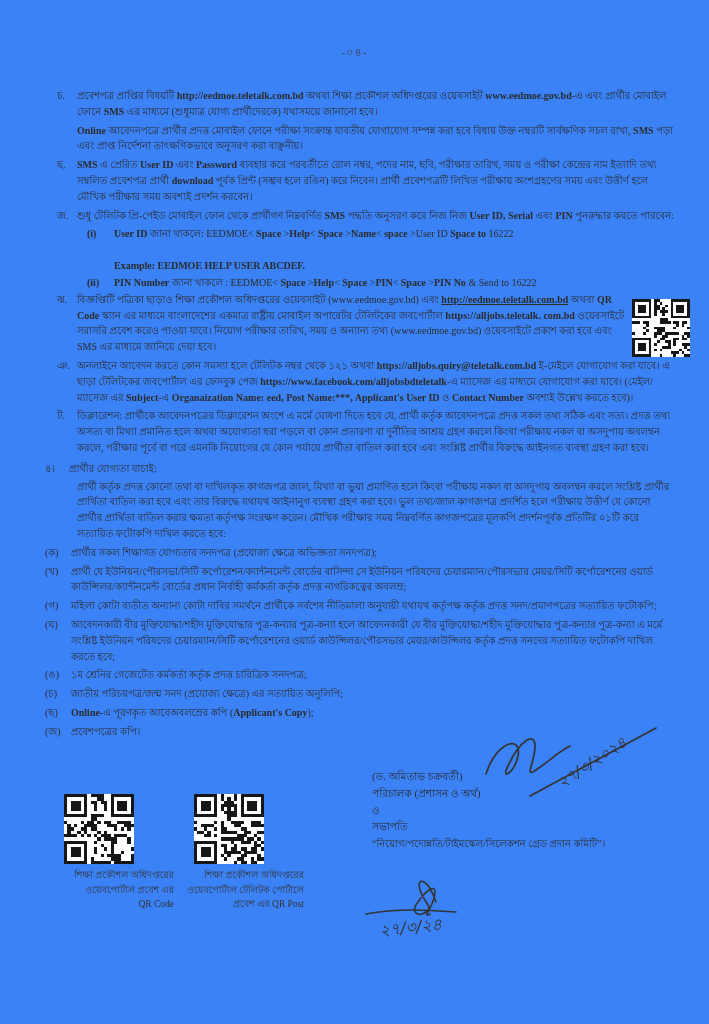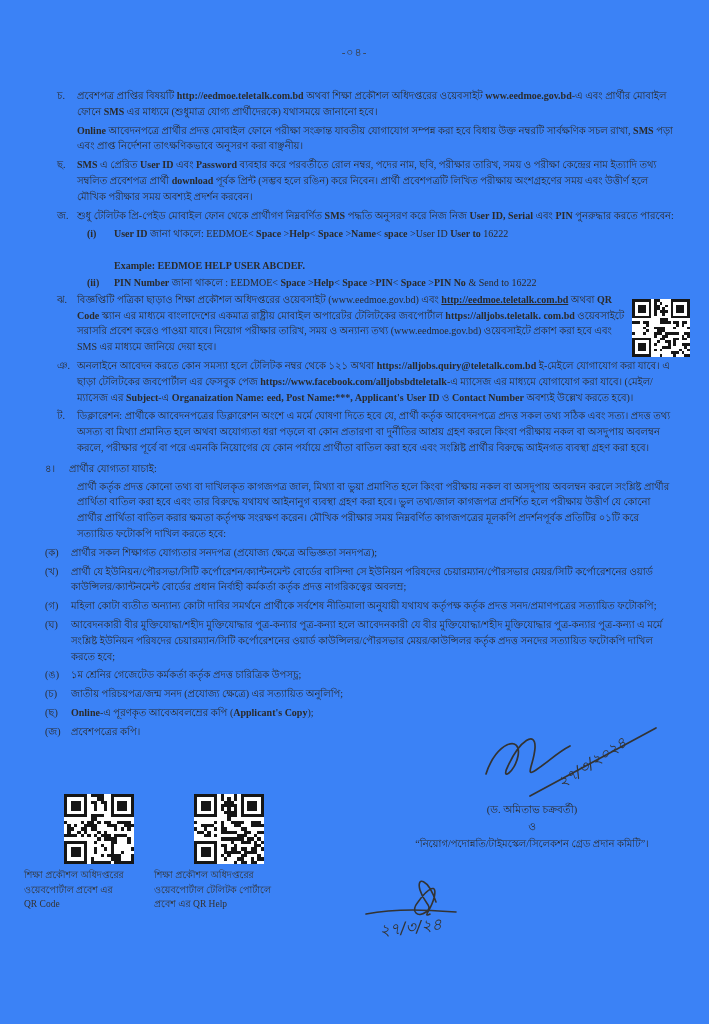--- a/index.html
+++ b/index.html
@@ -27,26 +27,26 @@
   .itemk{margin-left:-12px;}
   .itemk .marker{width:26px;}
   .narrow{padding-right:46px;}
   .b{font-weight:700;}
   .u{text-decoration:underline;}
   .qr{position:absolute;background:#fff;}
   .qr-right{left:632px;top:299px;width:58px;height:58px;}
   .qr-a{left:64px;top:794px;width:70px;height:70px;}
   .qr-b{left:194px;top:794px;width:70px;height:70px;}
   .qr-caption{
-    position:absolute;width:150px;text-align:left;font-size:9.5px;line-height:1.55;color:#333;
+    position:absolute;width:150px;text-align:right;font-size:9.5px;line-height:1.55;color:#333;
   }
   .cap-a{left:24px;top:868px;}
   .cap-b{left:154px;top:868px;}
   .sign-block{
-    position:absolute;left:372px;top:802px;width:320px;text-align:center;
+    position:absolute;left:372px;top:769px;width:320px;
     font-size:10.5px;line-height:1.6;color:#2b2b2b;
   }
   .sign-block .committee{font-size:10px;}
   .sig-svg{position:absolute;}
   .sig-top{left:478px;top:722px;width:210px;height:82px;}
   .sig-bottom{left:358px;top:872px;width:150px;height:78px;}
   .hand{font-family:"DejaVu Sans",sans-serif;font-style:italic;fill:#333;}
 </style>
 </head>
 <body>
@@ -66,21 +66,21 @@
       <div class="block item">
         <span class="marker">ছ.</span>
         <span class="content"><span class="b">SMS</span><span> এ প্রেরিত </span><span class="b">User ID</span><span> এবং </span><span class="b">Password</span><span> ব্যবহার করে পরবর্তীতে রোল নম্বর, পদের নাম, ছবি, পরীক্ষার তারিখ, সময় ও পরীক্ষা কেন্দ্রের নাম ইত্যাদি তথ্য সম্বলিত প্রবেশপত্র প্রার্থী </span><span class="b">download</span><span> পূর্বক প্রিন্ট (সম্ভব হলে রঙিন) করে নিবেন। প্রার্থী প্রবেশপত্রটি লিখিত পরীক্ষায় অংশগ্রহণের সময় এবং উত্তীর্ণ হলে মৌখিক পরীক্ষার সময় অবশ্যই প্রদর্শন করবেন।</span></span>
       </div>
       <div class="block item">
         <span class="marker">জ.</span>
         <span class="content"><span>শুধু টেলিটক প্রি-পেইড মোবাইল ফোন থেকে প্রার্থীগণ নিম্নবর্ণিত </span><span class="b">SMS</span><span> পদ্ধতি অনুসরণ করে নিজ নিজ </span><span class="b">User ID, Serial</span><span> এবং </span><span class="b">PIN</span><span> পুনরুদ্ধার করতে পারবেন:</span></span>
       </div>
       <div class="block subi">
         <span class="marker">(i)</span>
-        <span class="content"><span class="b">User ID</span><span> জানা থাকলে: EEDMOE&lt; </span><span class="b">Space</span><span> &gt;</span><span class="b">Help</span><span>&lt; </span><span class="b">Space</span><span> &gt;</span><span class="b">Name</span><span>&lt; </span><span class="b">space</span><span> &gt;User ID </span><span class="b">User to</span><span> 16222</span></span>
+        <span class="content"><span class="b">User ID</span><span> জানা থাকলে: EEDMOE&lt; </span><span class="b">Space</span><span> &gt;</span><span class="b">Help</span><span>&lt; </span><span class="b">Space</span><span> &gt;</span><span class="b">Name</span><span>&lt; </span><span class="b">space</span><span> &gt;User ID </span><span class="b">Space to</span><span> 16222</span></span>
       </div>
       <div class="block subex">
         <span class="content"><span class="b">Example: EEDMOE HELP USER ABCDEF.</span></span>
       </div>
       <div class="block subi">
         <span class="marker">(ii)</span>
         <span class="content"><span class="b">PIN Number</span><span> জানা থাকলে : EEDMOE&lt; </span><span class="b">Space</span><span> &gt;</span><span class="b">Help</span><span>&lt; </span><span class="b">Space</span><span> &gt;</span><span class="b">PIN</span><span>&lt; </span><span class="b">Space</span><span> &gt;</span><span class="b">PIN No</span><span> &amp; Send to 16222</span></span>
       </div>
       <div class="block item narrow">
         <span class="marker">ঝ.</span>
@@ -112,21 +112,21 @@
       <div class="block itemk">
         <span class="marker">(গ)</span>
         <span class="content"><span>মহিলা কোটা ব্যতীত অন্যান্য কোটা দাবির সমর্থনে প্রার্থীকে সর্বশেষ নীতিমালা অনুযায়ী যথাযথ কর্তৃপক্ষ কর্তৃক প্রদত্ত সনদ/প্রমাণপত্রের সত্যায়িত ফটোকপি;</span></span>
       </div>
       <div class="block itemk">
         <span class="marker">(ঘ)</span>
         <span class="content"><span>আবেদনকারী বীর মুক্তিযোদ্ধা/শহীদ মুক্তিযোদ্ধার পুত্র-কন্যার পুত্র-কন্যা হলে আবেদনকারী যে বীর মুক্তিযোদ্ধা/শহীদ মুক্তিযোদ্ধার পুত্র-কন্যার পুত্র-কন্যা এ মর্মে সংশ্লিষ্ট ইউনিয়ন পরিষদের চেয়ারম্যান/সিটি কর্পোরেশনের ওয়ার্ড কাউন্সিলর/পৌরসভার মেয়র/কাউন্সিলর কর্তৃক প্রদত্ত সনদের সত্যায়িত ফটোকপি দাখিল করতে হবে;</span></span>
       </div>
       <div class="block itemk">
         <span class="marker">(ঙ)</span>
-        <span class="content"><span>১ম শ্রেনির গেজেটেড কর্মকর্তা কর্তৃক প্রদত্ত চারিত্রিক উপসচ্র;</span></span>
+        <span class="content"><span>১ম শ্রেনির গেজেটেড কর্মকর্তা কর্তৃক প্রদত্ত চারিত্রিক সনদপত্র;</span></span>
       </div>
       <div class="block itemk">
         <span class="marker">(চ)</span>
         <span class="content"><span>জাতীয় পরিচয়পত্র/জন্ম সনদ (প্রযোজ্য ক্ষেত্রে) এর সত্যায়িত অনুলিপি;</span></span>
       </div>
       <div class="block itemk">
         <span class="marker">(ছ)</span>
         <span class="content"><span class="b">Online</span><span>-এ পূরণকৃত আবেঅবলম্রের কপি (</span><span class="b">Applicant's Copy</span><span>);</span></span>
       </div>
       <div class="block itemk">
@@ -243,21 +243,23 @@
       </svg></div>
 
   <svg class="sig-svg sig-top" viewBox="0 0 210 82">
     <path d="M8,52 C18,20 44,12 40,34 C37,50 22,60 30,44 C42,18 58,8 57,26 C56,42 46,56 58,48 C70,40 80,30 92,24" fill="none" stroke="#333" stroke-width="1.7" stroke-linecap="round"></path>
     <path d="M52,74 L178,6" fill="none" stroke="#333" stroke-width="1.7" stroke-linecap="round"></path>
     <text class="hand" font-size="15" transform="translate(84,66) rotate(-33)">২৭/৩/২০২৪</text>
   </svg>
 
   <div class="sign-block">
     <div>(ড. অমিতাভ চক্রবর্তী)</div>
+    <div>পরিচালক (প্রশাসন ও অর্থ)</div>
     <div>ও</div>
+    <div>সভাপতি</div>
     <div class="committee">“নিয়োগ/পদোন্নতি/টাইমস্কেল/সিলেকশন গ্রেড প্রদান কমিটি”।</div>
   </div>
 
   <svg class="sig-svg sig-bottom" viewBox="0 0 150 78">
     <path d="M78,30 C70,6 58,4 62,18 C66,32 76,34 68,40 C60,46 52,40 60,30 C70,16 80,10 76,26 C73,38 64,46 72,42" fill="none" stroke="#333" stroke-width="1.6" stroke-linecap="round"></path>
     <path d="M8,42 C40,36 70,38 98,40" fill="none" stroke="#333" stroke-width="1.6" stroke-linecap="round"></path>
     <text class="hand" font-size="16" transform="translate(22,64) rotate(-6)">২৭/৩/২৪</text>
   </svg>
 
   <div class="qr qr-a"><svg viewBox="0 0 21 21" width="100%" height="100%" shape-rendering="crispEdges" preserveAspectRatio="none">
@@ -522,16 +524,16 @@
       </svg></div>
 
   <div class="qr-caption cap-a">
     <div>শিক্ষা প্রকৌশল অধিদপ্তরের</div>
     <div>ওয়েবপোর্টাল প্রবেশ এর</div>
     <div>QR Code</div>
   </div>
   <div class="qr-caption cap-b">
     <div>শিক্ষা প্রকৌশল অধিদপ্তরের</div>
     <div>ওয়েবপোর্টাল টেলিটক পোর্টালে</div>
-    <div>প্রবেশ এর QR Help</div>
+    <div>প্রবেশ এর QR Post</div>
   </div>
 
 </div>
 
 </body></html>

